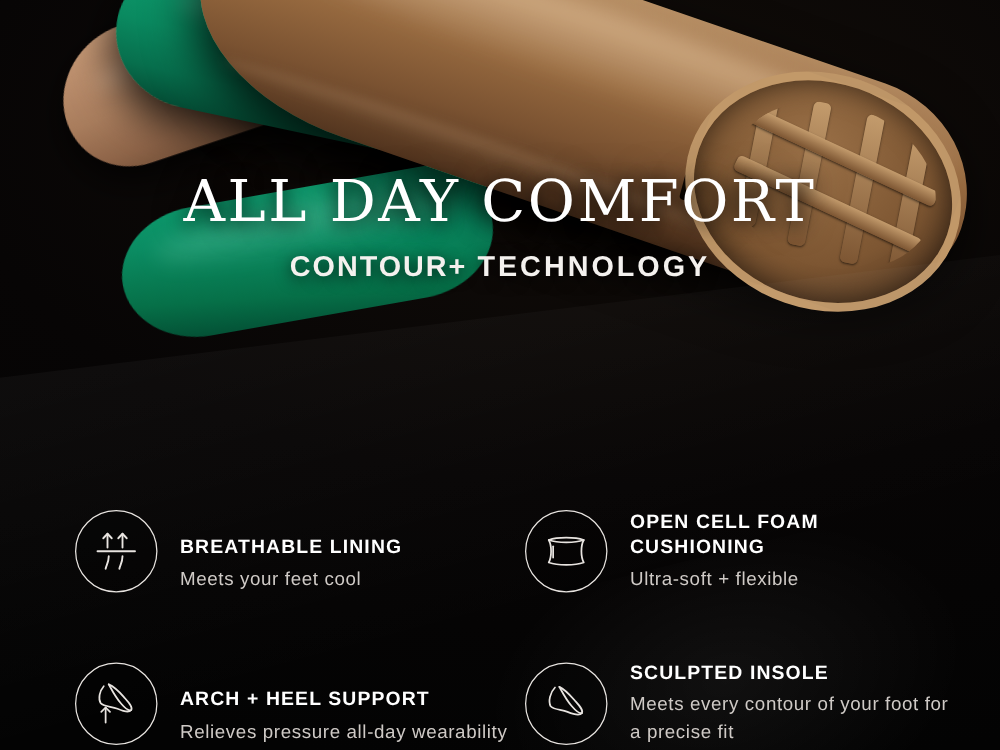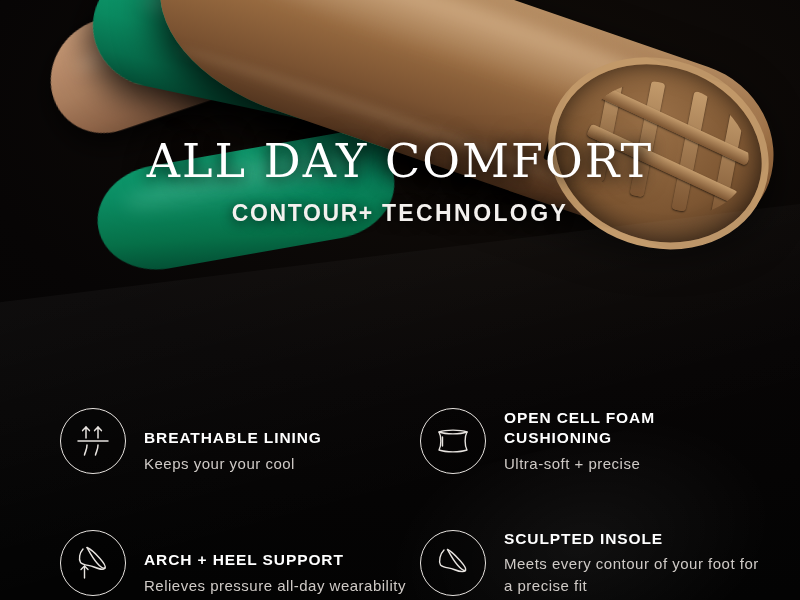--- a/index.html
+++ b/index.html
@@ -357,35 +357,35 @@
           <path d="M9.6 9.6 L13 6 L16.4 9.6"></path>
           <path d="M25 17 L25 6"></path>
           <path d="M21.6 9.6 L25 6 L28.4 9.6"></path>
           <path d="M5 20 L35 20"></path>
           <path d="M14 24 C14 29, 12 31, 11.5 34"></path>
           <path d="M25 24 C25 29, 23 31, 22.5 34"></path>
         </svg>
       </div>
       <div class="feature-text">
         <p class="feature-title">BREATHABLE LINING</p>
-        <p class="feature-desc">Keeps your your cool</p>
+        <p class="feature-desc">Meets your feet cool</p>
       </div>
     </div>
 
     <div class="feature">
       <div class="feature-icon">
         <svg width="42" height="42" viewBox="0 0 42 42" fill="none" stroke="#e8e4e0" stroke-width="1.4" stroke-linecap="round" stroke-linejoin="round">
           <path d="M7 12 C14 9.5, 28 9.5, 35 12 C32.5 16.5, 32.5 25.5, 35 30 C28 32.5, 14 32.5, 7 30 C9.5 25.5, 9.5 16.5, 7 12 Z"></path>
           <path d="M7 12 C14 14.5, 28 14.5, 35 12"></path>
           <path d="M10.5 17 C10.5 21, 10.5 23, 10.5 26"></path>
         </svg>
       </div>
       <div class="feature-text">
         <p class="feature-title">OPEN CELL FOAM CUSHIONING</p>
-        <p class="feature-desc">Ultra-soft + precise</p>
+        <p class="feature-desc">Ultra-soft + flexible</p>
       </div>
     </div>
 
     <div class="feature">
       <div class="feature-icon shift-up">
         <svg width="42" height="42" viewBox="0 0 42 42" fill="none" stroke="#e8e4e0" stroke-width="1.4" stroke-linecap="round" stroke-linejoin="round">
           <path d="M11 7 C7.5 11, 6.5 17, 8.5 20.5 C11.5 23.5, 17 23, 22 25 C27 27, 31 28.5, 33 26 C34.5 23.5, 30.5 19.5, 27 15.5 C23.5 11.5, 18.5 7, 15 5.5"></path>
           <path d="M15 5.5 C17.5 10, 20.5 16, 25 21 C28 24.5, 31 27, 33 26"></path>
           <path d="M12.5 36 L12.5 24"></path>
           <path d="M9 27.5 L12.5 24 L16 27.5"></path>

